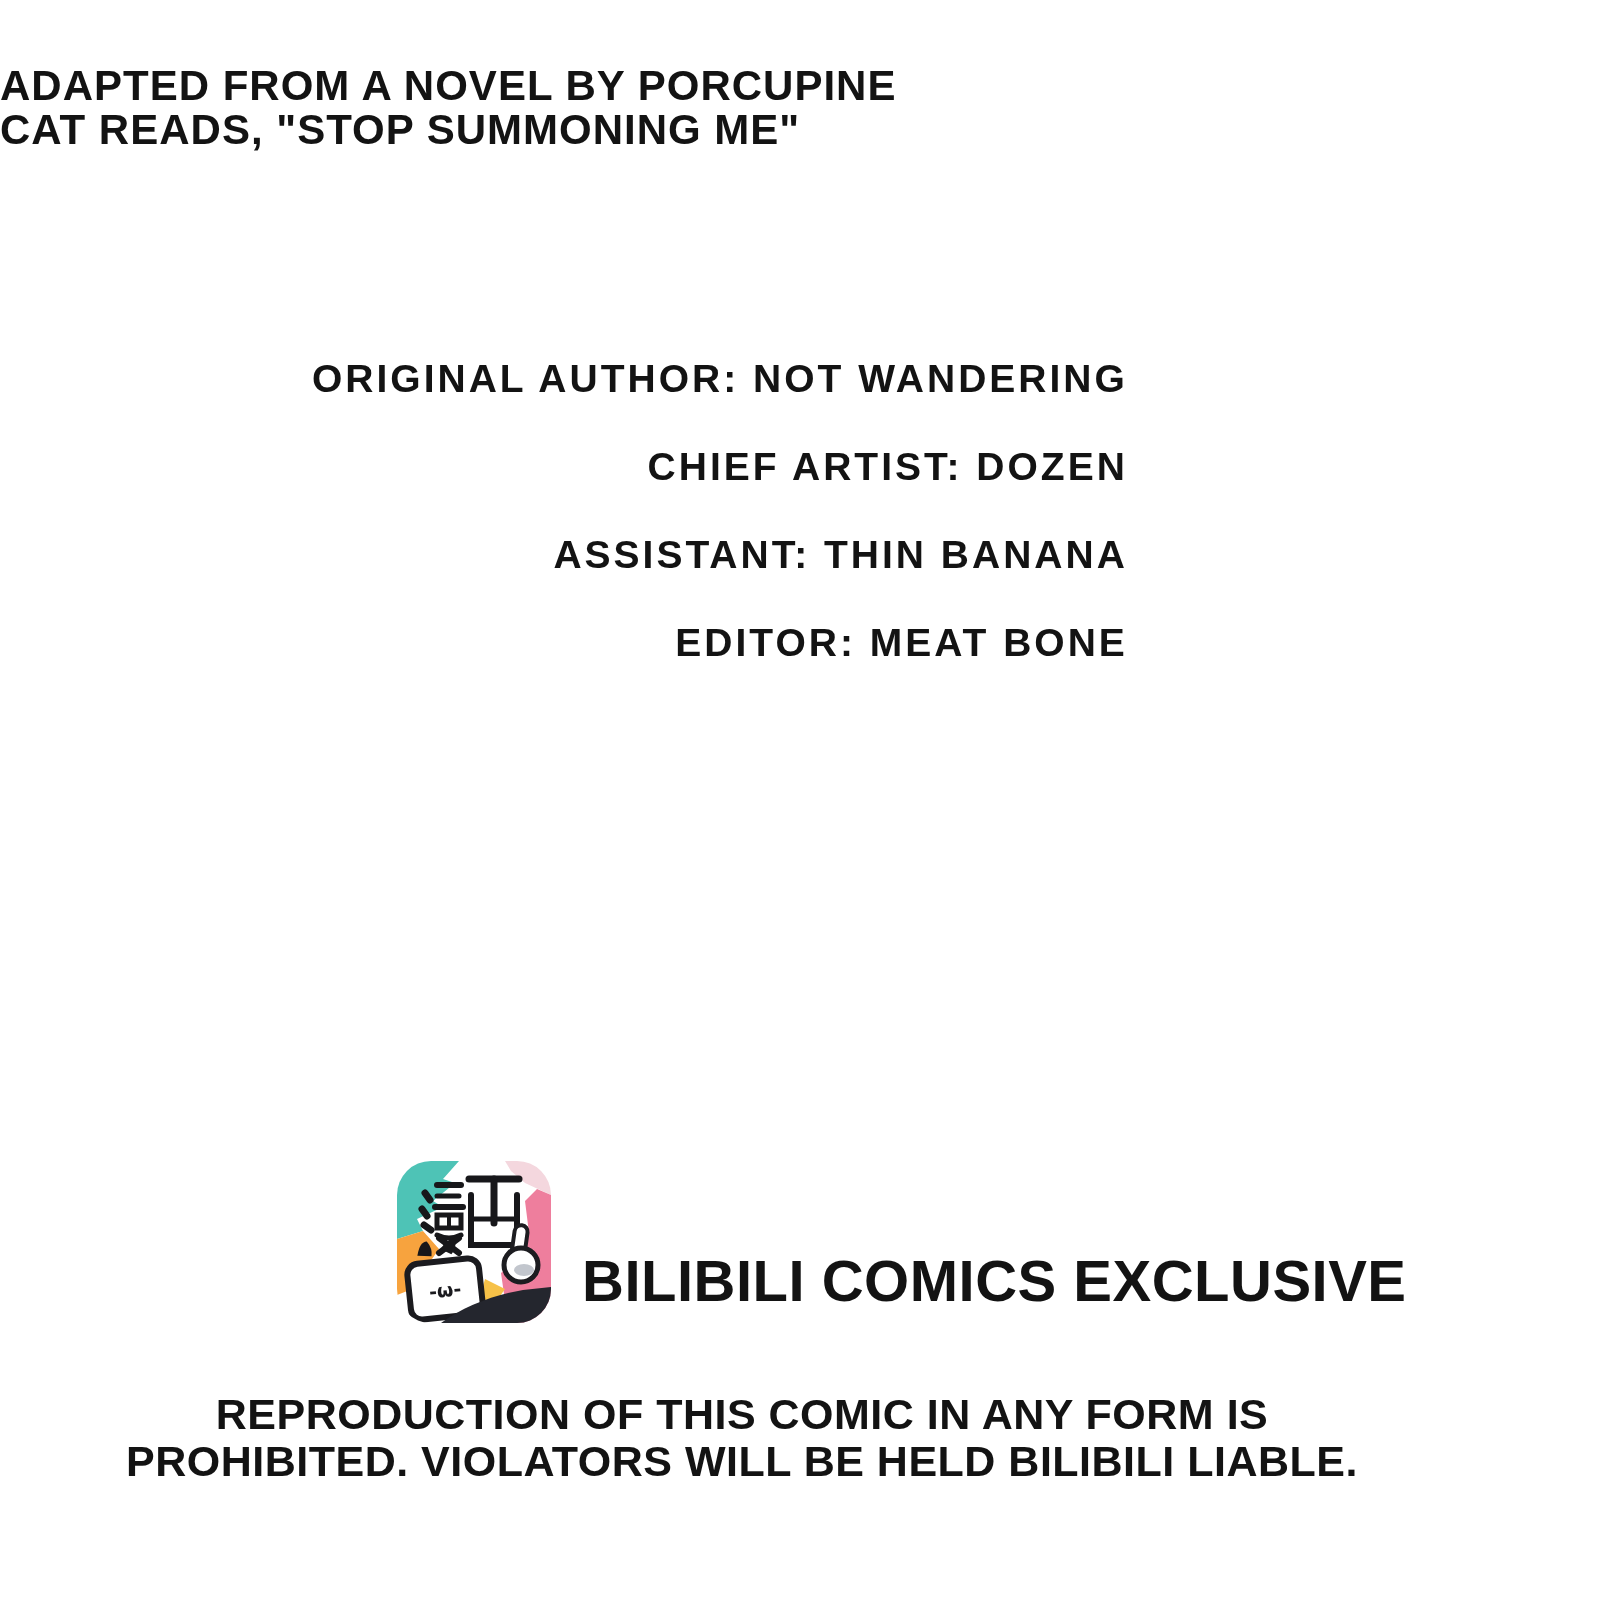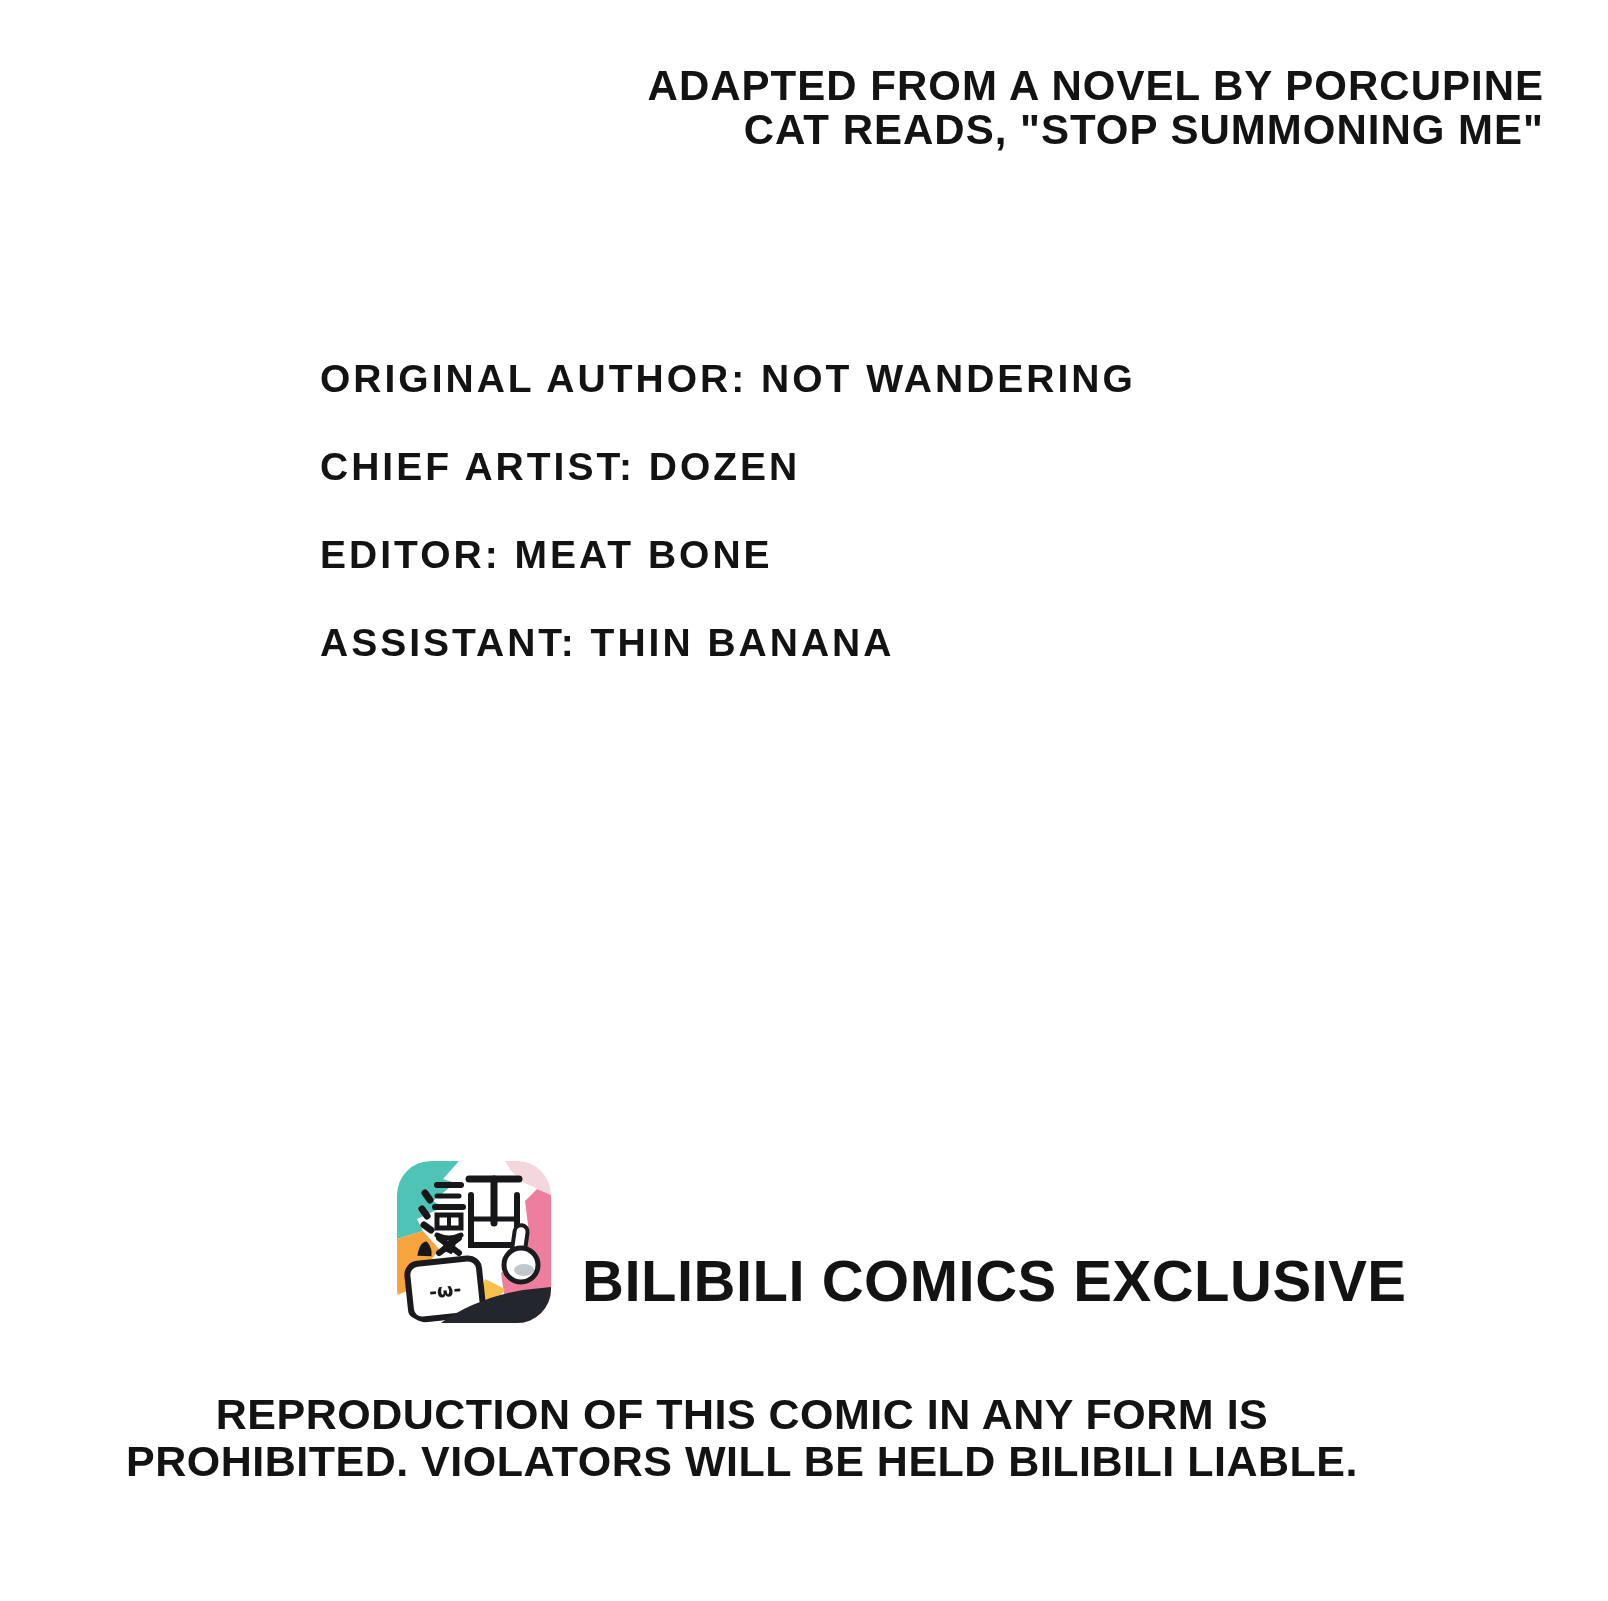--- a/index.html
+++ b/index.html
@@ -12,30 +12,31 @@
     font-family: "Liberation Sans", sans-serif;
     font-weight: bold;
     color: #131313;
     -webkit-font-smoothing: antialiased;
   }
   .header {
     position: absolute;
     top: 64px;
     left: 0;
     right: 64px;
-    text-align: right;
+    text-align: left;
     font-size: 42px;
     line-height: 44px;
     letter-spacing: 1px;
     white-space: nowrap;
   }
   .credits {
     position: absolute;
     top: 356px;
-    left: 320px;
+    left: 312px;
+    text-align: right;
   }
   .credit-line {
     font-size: 39px;
     line-height: 45px;
     height: 45px;
     letter-spacing: 3px;
     margin-bottom: 43px;
     white-space: nowrap;
   }
   .publisher-icon {
@@ -77,22 +78,22 @@
 <div class="page">
 
   <div class="header">
     <div>ADAPTED FROM A NOVEL BY PORCUPINE</div>
     <div>CAT READS, "STOP SUMMONING ME"</div>
   </div>
 
   <div class="credits">
     <div class="credit-line">ORIGINAL AUTHOR: NOT WANDERING</div>
     <div class="credit-line">CHIEF ARTIST: DOZEN</div>
+    <div class="credit-line">ASSISTANT: THIN BANANA</div>
     <div class="credit-line">EDITOR: MEAT BONE</div>
-    <div class="credit-line">ASSISTANT: THIN BANANA</div>
   </div>
 
   <svg class="publisher-icon" viewBox="0 0 154 162" aria-hidden="true">
     <defs>
       <clipPath id="iconClip">
           <rect x="0" y="0" width="154" height="162" rx="34" ry="34"></rect>
         </clipPath>
     </defs>
     <g clip-path="url(#iconClip)">
       <rect x="0" y="0" width="154" height="162" fill="#ffffff"></rect>

